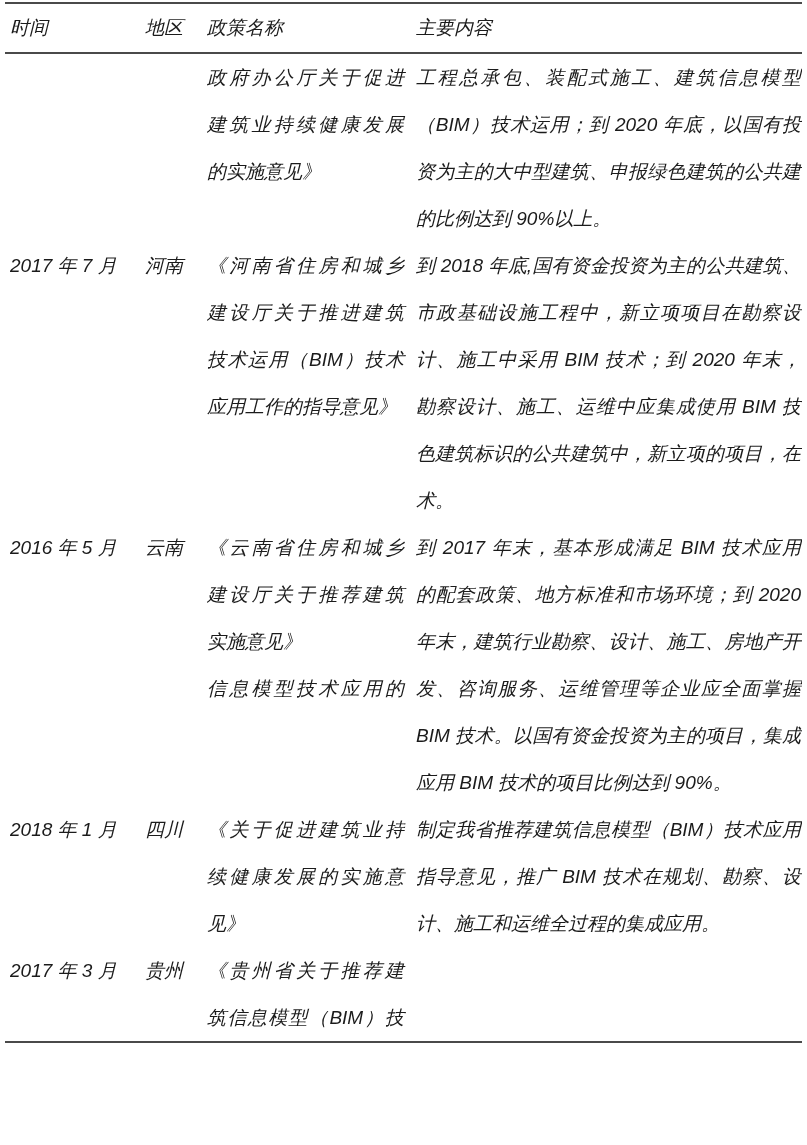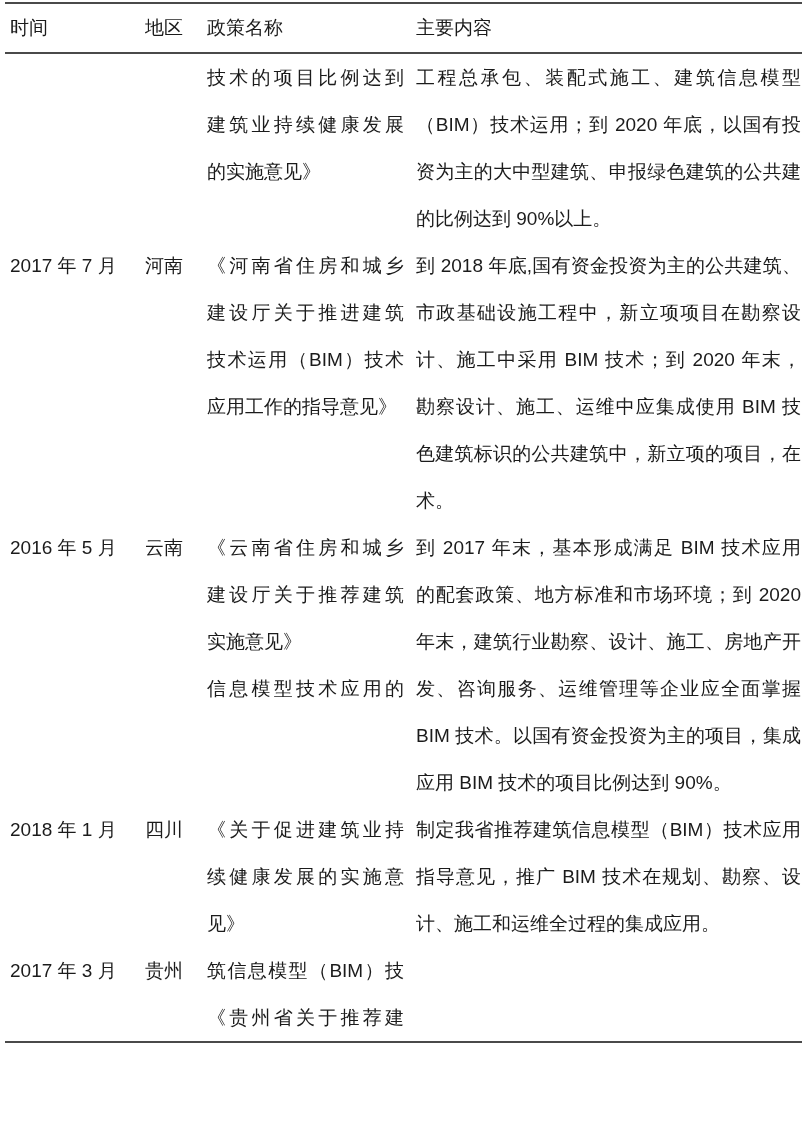--- a/index.html
+++ b/index.html
@@ -13,20 +13,21 @@
     width:807px; height:1145px;
     background:#ffffff;
     color:var(--ink);
     font-family:"Liberation Sans","DejaVu Sans",sans-serif;
     font-size:19px;
     overflow:hidden;
   }
   .doc-table{
     margin:2px 5px 8px 5px;
     border-bottom:2px solid var(--rule);
+    font-style:italic;
   }
   .header-row{
     display:grid;
     grid-template-columns:135px 62px 209px 1fr;
     padding-left:5px;
     height:52px;
     align-items:center;
     border-top:2px solid var(--rule);
     border-bottom:2px solid var(--rule);
   }
@@ -57,21 +58,21 @@
       <div class="header-cell">地区</div>
       <div class="header-cell">政策名称</div>
       <div class="header-cell">主要内容</div>
     </div>
 
     <div id="table-body">
   <div class="data-row">
     <div class="cell cell-time"></div>
     <div class="cell cell-region"></div>
     <div class="cell cell-policy">
-            <div class="line fill">技术的项目比例达到</div>
+            <div class="line fill">政府办公厅关于促进</div>
             <div class="line fill">建筑业持续健康发展</div>
             <div class="line">的实施意见》</div>
           </div>
     <div class="cell cell-content">
             <div class="line fill">工程总承包、装配式施工、建筑信息模型</div>
             <div class="line fill">（BIM）技术运用；到 2020 年底，以国有投</div>
             <div class="line fill">资为主的大中型建筑、申报绿色建筑的公共建</div>
             <div class="line">的比例达到 90%以上。</div>
           </div>
   </div>
@@ -126,21 +127,21 @@
             <div class="line fill">制定我省推荐建筑信息模型（BIM）技术应用</div>
             <div class="line fill">指导意见，推广 BIM 技术在规划、勘察、设</div>
             <div class="line">计、施工和运维全过程的集成应用。</div>
           </div>
   </div>
 
   <div class="data-row">
     <div class="cell cell-time">2017 年 3 月</div>
     <div class="cell cell-region">贵州</div>
     <div class="cell cell-policy">
+            <div class="line fill">《贵州省关于推荐建</div>
             <div class="line fill">筑信息模型（BIM）技</div>
-            <div class="line fill">《贵州省关于推荐建</div>
           </div>
     <div class="cell cell-content">
           </div>
   </div>
 </div>
   </div>
 </div>
 
 </body></html>

